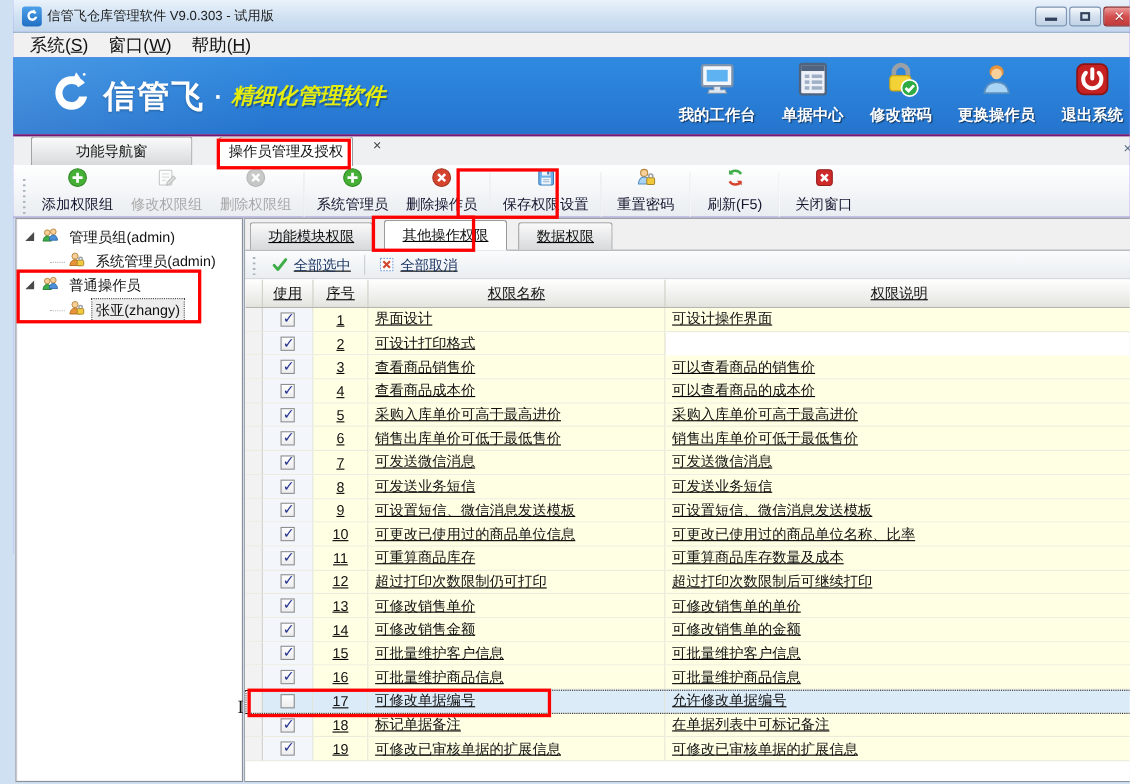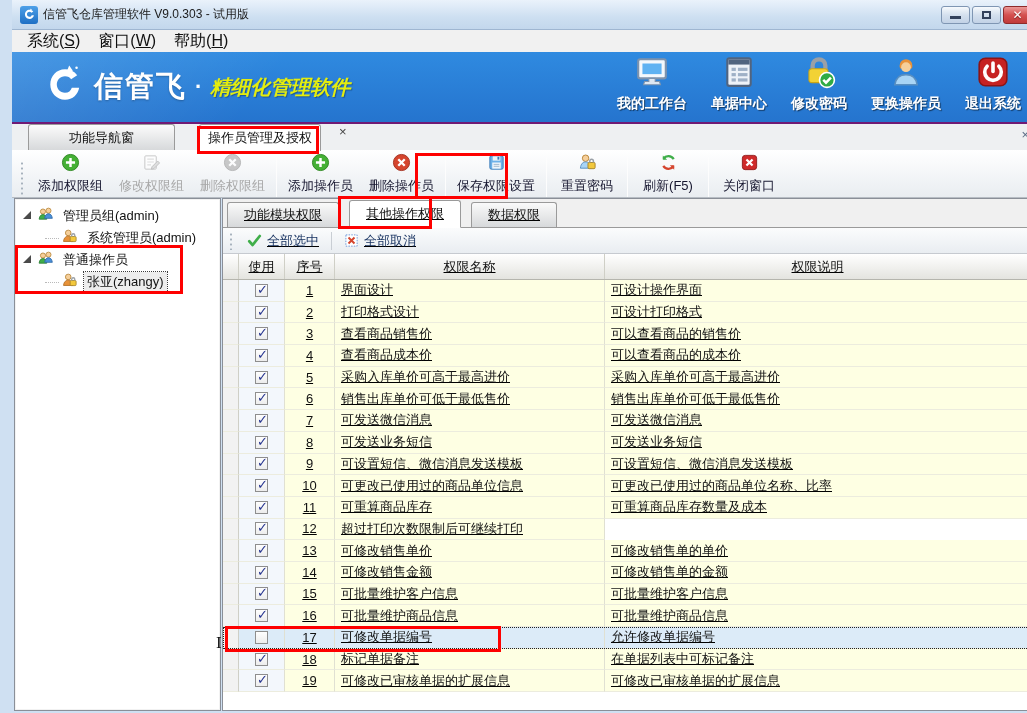--- a/index.html
+++ b/index.html
@@ -241,21 +241,21 @@
             <path d="M6.6 6.6l6.8 6.8M13.4 6.6l-6.8 6.8" stroke="#fff" stroke-width="2.4"></path>
           </svg></span>
        <span class="tlabel2">删除权限组</span>
      </div>
       <span class="tsep"></span>
       <div class="tbtn">
        <span><svg viewBox="0 0 20 20">
             <circle cx="10" cy="10" r="8.5" fill="#45b035" stroke="#2e8822"></circle>
             <path d="M10 5.2v9.6M5.2 10h9.6" stroke="#fff" stroke-width="2.6"></path>
           </svg></span>
-       <span class="tlabel2">添加操作员</span>
+       <span class="tlabel2">系统管理员</span>
      </div>
       <div class="tbtn">
        <span><svg viewBox="0 0 20 20">
             <circle cx="10" cy="10" r="8.5" fill="#d5452e" stroke="#a33221"></circle>
             <path d="M6.6 6.6l6.8 6.8M13.4 6.6l-6.8 6.8" stroke="#fff" stroke-width="2.4"></path>
           </svg></span>
        <span class="tlabel2">删除操作员</span>
      </div>
       <span class="tsep"></span>
       <div class="tbtn">
@@ -380,21 +380,20 @@
        <div class="cell num">1</div>
        <div class="cell nm">界面设计</div>
        <div class="cell ds">可设计操作界面</div>
      </div>
           <div class="grow row">
        <div class="cell ind"></div>
        <div class="cell chk">
          <span class="cb checked"></span>
        </div>
        <div class="cell num">2</div>
-       <div class="cell nm">打印格式设计</div>
        <div class="cell ds">可设计打印格式</div>
      </div>
           <div class="grow row">
        <div class="cell ind"></div>
        <div class="cell chk">
          <span class="cb checked"></span>
        </div>
        <div class="cell num">3</div>
        <div class="cell nm">查看商品销售价</div>
        <div class="cell ds">可以查看商品的销售价</div>
@@ -470,20 +469,21 @@
        <div class="cell num">11</div>
        <div class="cell nm">可重算商品库存</div>
        <div class="cell ds">可重算商品库存数量及成本</div>
      </div>
           <div class="grow row">
        <div class="cell ind"></div>
        <div class="cell chk">
          <span class="cb checked"></span>
        </div>
        <div class="cell num">12</div>
+       <div class="cell nm">超过打印次数限制仍可打印</div>
        <div class="cell ds">超过打印次数限制后可继续打印</div>
      </div>
           <div class="grow row">
        <div class="cell ind"></div>
        <div class="cell chk">
          <span class="cb checked"></span>
        </div>
        <div class="cell num">13</div>
        <div class="cell nm">可修改销售单价</div>
        <div class="cell ds">可修改销售单的单价</div>

